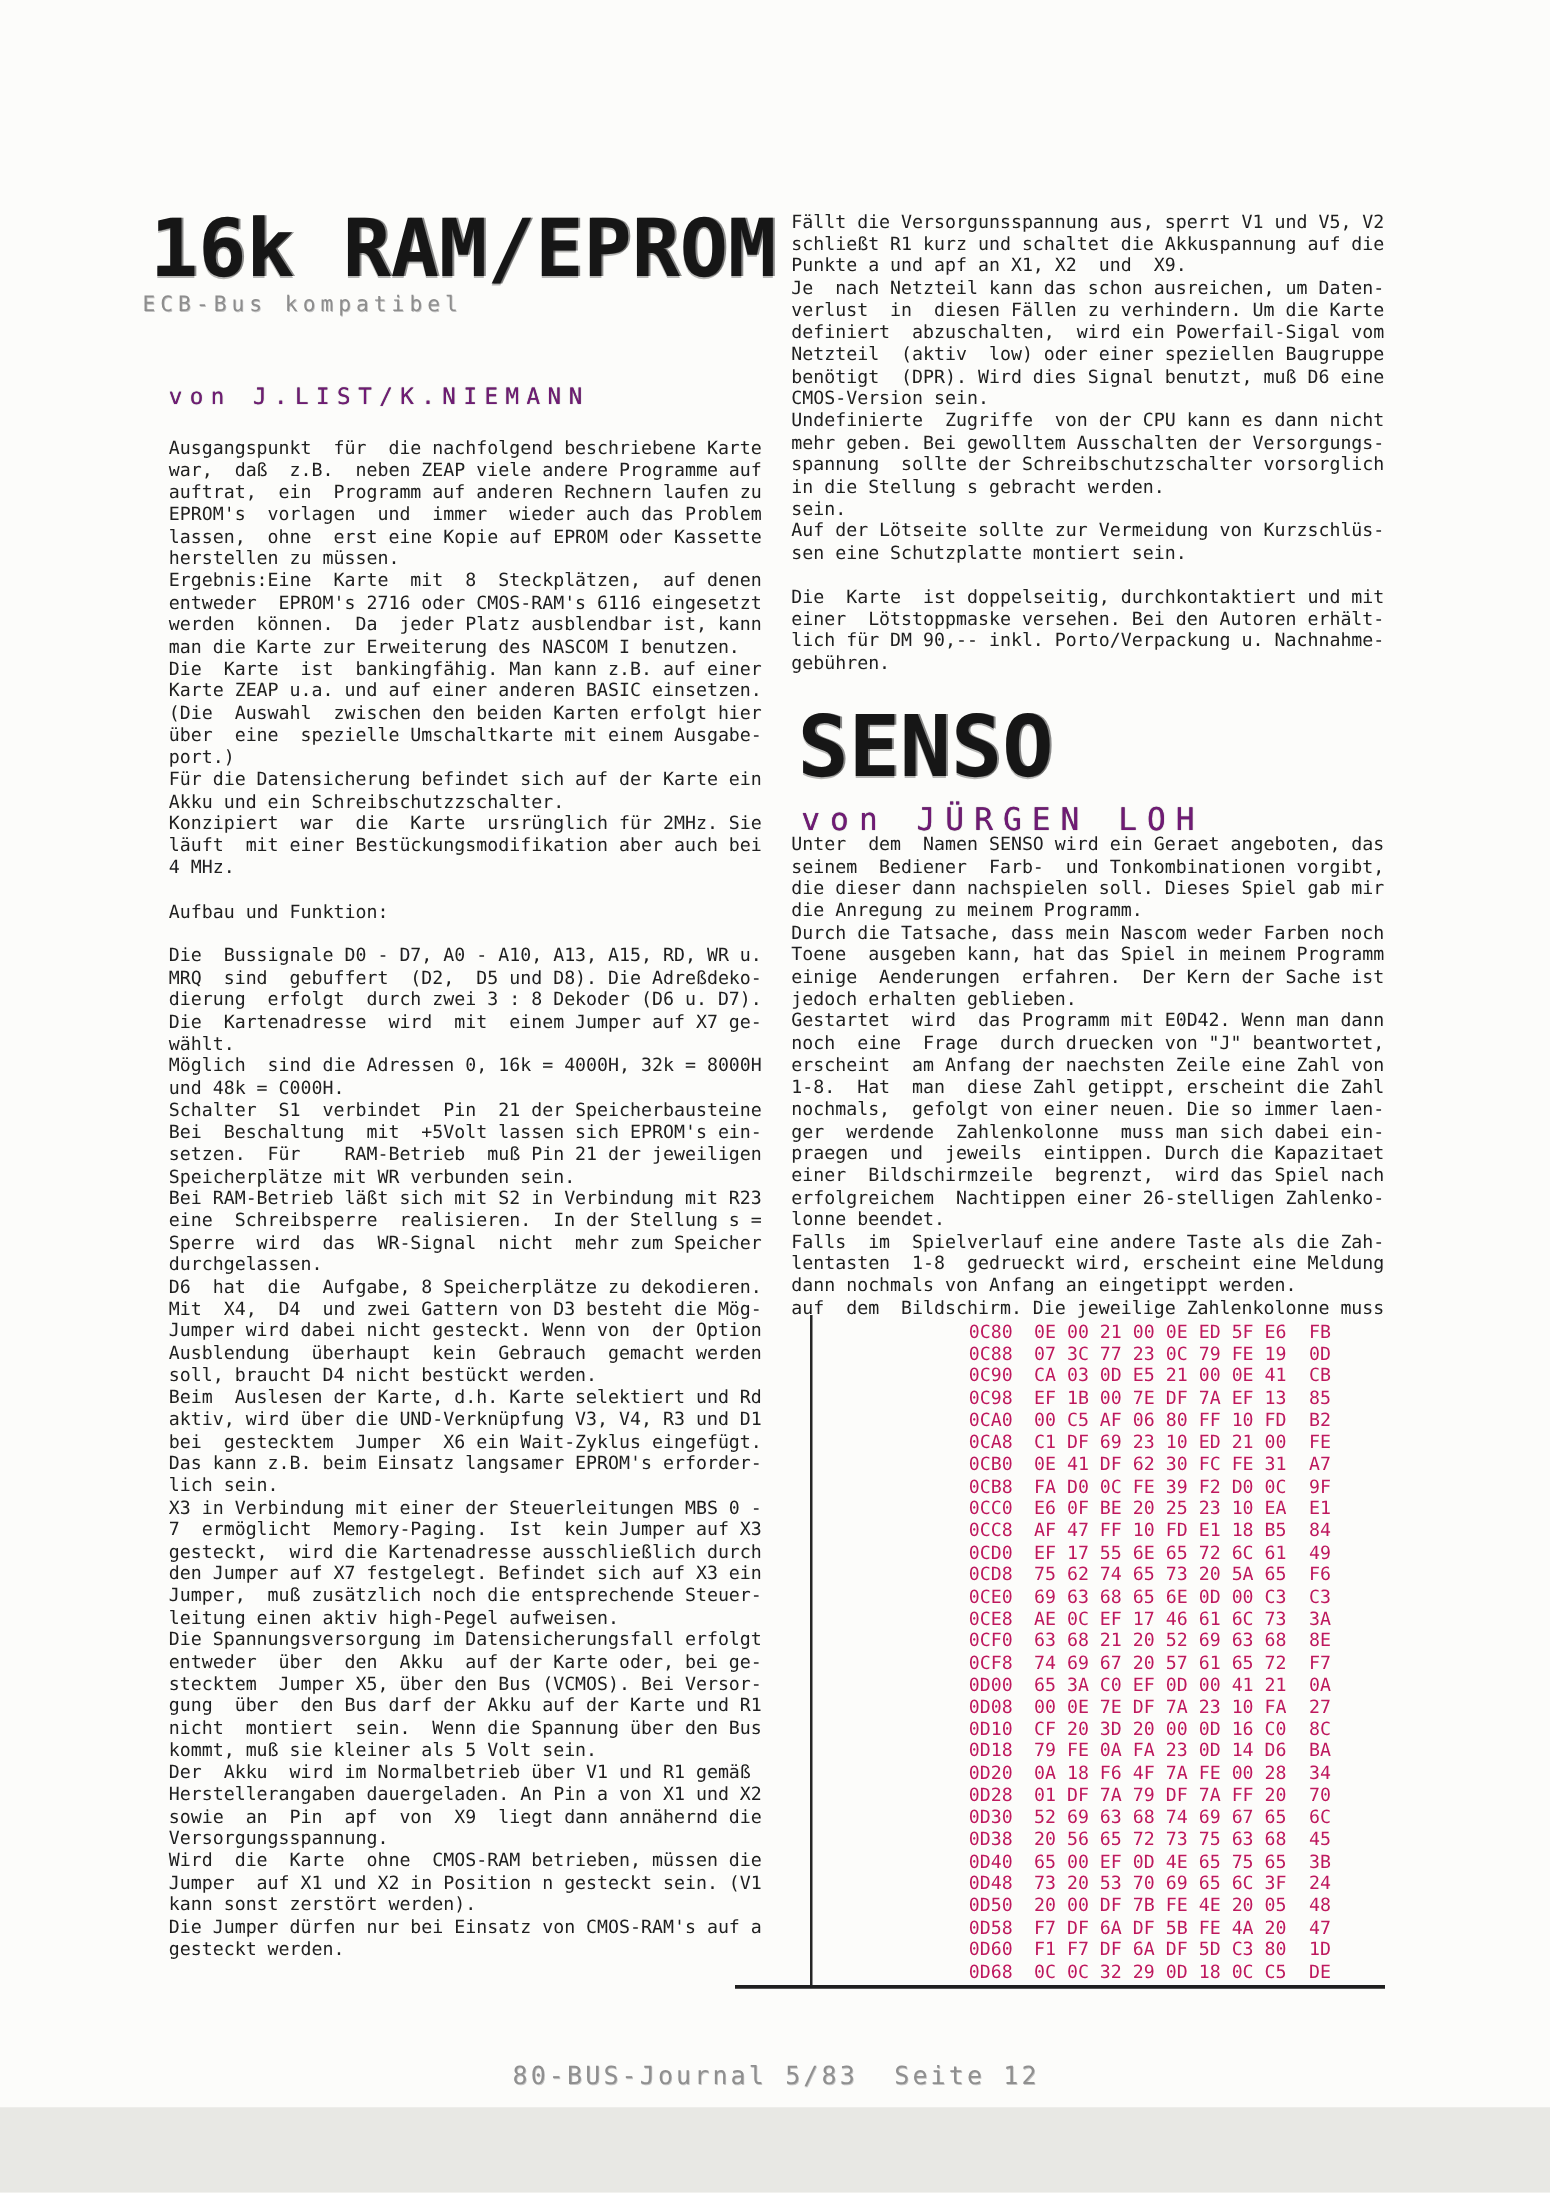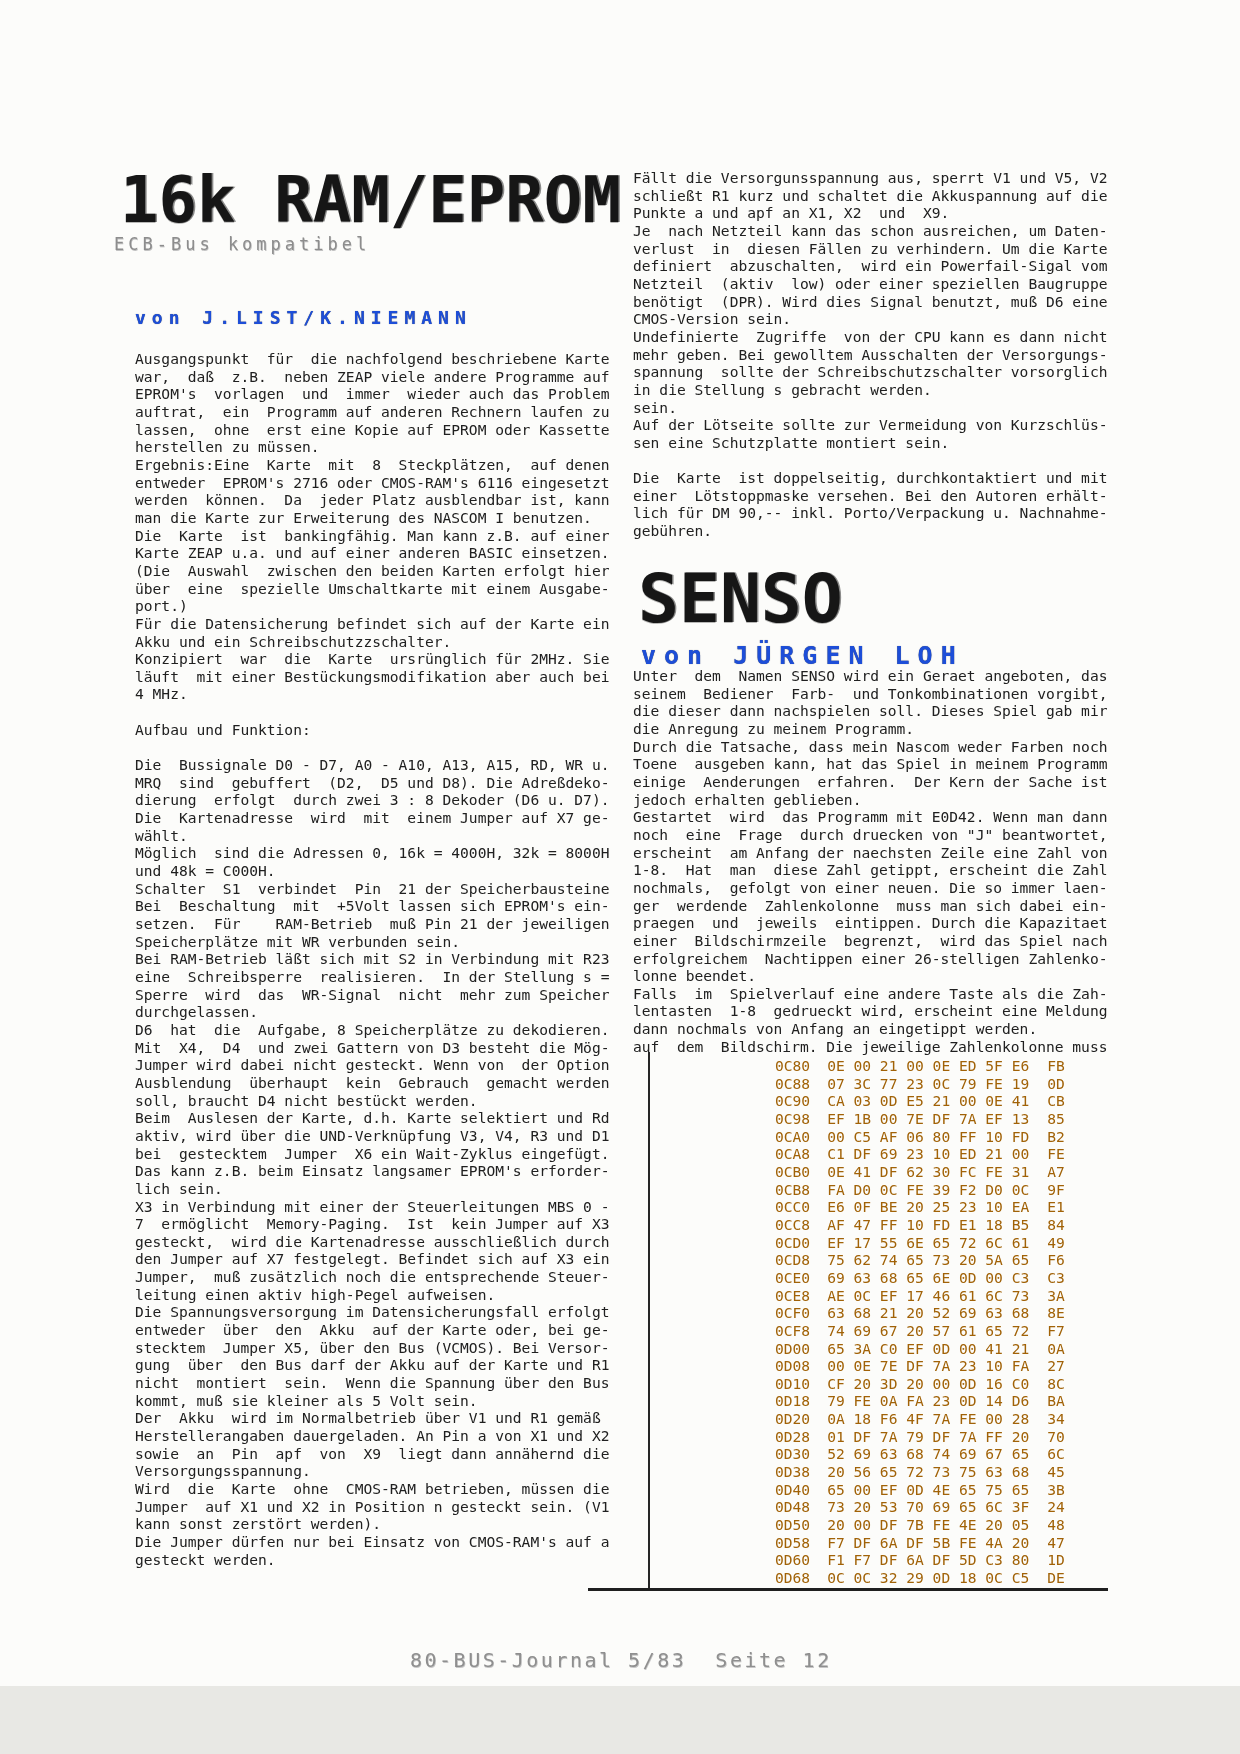--- a/index.html
+++ b/index.html
@@ -16,24 +16,24 @@
   .big-title{
     font-family:"DejaVu Sans Mono",monospace;font-weight:bold;line-height:1;
     color:#161616;letter-spacing:0px;
     text-shadow:1.6px 0 0 rgba(25,25,25,.5),0 1.2px 0 rgba(25,25,25,.3);
   }
   .subtitle{
     font-size:17px;letter-spacing:4px;color:#8d8d8d;
     text-shadow:.6px .6px 0 #c2c2c2;white-space:pre;
   }
   .byline{
-    font-size:18px;font-weight:bold;color:#1d4ed8;white-space:pre;
+    font-size:18px;font-weight:normal;color:#701a75;white-space:pre;
     text-shadow:0 0 .7px rgba(30,30,30,.8);
   }
-  .hexwrap .hexrow{white-space:pre;font-size:14.6px;line-height:17.66px;color:#a16207;}
+  .hexwrap .hexrow{white-space:pre;font-size:14.6px;line-height:17.66px;color:#be185d;}
   .hexwrap .b{margin-left:17px;}
   .hexwrap .c{margin-left:18px;}
   .rule-v{background:#262626;}
   .rule-h{background:#1f1f1f;}
   .footer{
     font-size:20px;letter-spacing:2.5px;color:#8f8f8f;white-space:pre;
     text-shadow:.6px .6px 0 #c6c6c6;
   }
 </style>
 </head>
@@ -44,22 +44,22 @@
   <div class="abs big-title" style="left:120px;top:168px;font-size:64px;">16k RAM/EPROM</div>
 
   <div class="abs subtitle" style="left:114px;top:234px;">ECB-Bus kompatibel</div>
 
   <div class="abs byline" style="left:135px;top:307px;letter-spacing:6px;">von J.LIST/K.NIEMANN</div>
 
   <div class="abs tcol" style="left:135px;top:350px;width:500px;">
 
   <div class="tl">Ausgangspunkt  für  die nachfolgend beschriebene Karte</div>
       <div class="tl">war,  daß  z.B.  neben ZEAP viele andere Programme auf</div>
+      <div class="tl">auftrat,  ein  Programm auf anderen Rechnern laufen zu</div>
       <div class="tl">EPROM's  vorlagen  und  immer  wieder auch das Problem</div>
-      <div class="tl">auftrat,  ein  Programm auf anderen Rechnern laufen zu</div>
       <div class="tl">lassen,  ohne  erst eine Kopie auf EPROM oder Kassette</div>
       <div class="tl">herstellen zu müssen.</div>
       <div class="tl">Ergebnis:Eine  Karte  mit  8  Steckplätzen,  auf denen</div>
       <div class="tl">entweder  EPROM's 2716 oder CMOS-RAM's 6116 eingesetzt</div>
       <div class="tl">werden  können.  Da  jeder Platz ausblendbar ist, kann</div>
       <div class="tl">man die Karte zur Erweiterung des NASCOM I benutzen.</div>
       <div class="tl">Die  Karte  ist  bankingfähig. Man kann z.B. auf einer</div>
       <div class="tl">Karte ZEAP u.a. und auf einer anderen BASIC einsetzen.</div>
       <div class="tl">(Die  Auswahl  zwischen den beiden Karten erfolgt hier</div>
       <div class="tl">über  eine  spezielle Umschaltkarte mit einem Ausgabe-</div>

